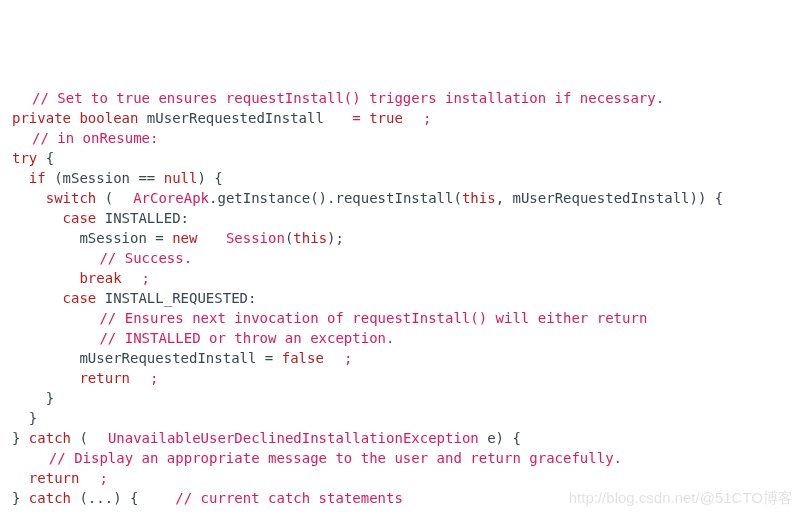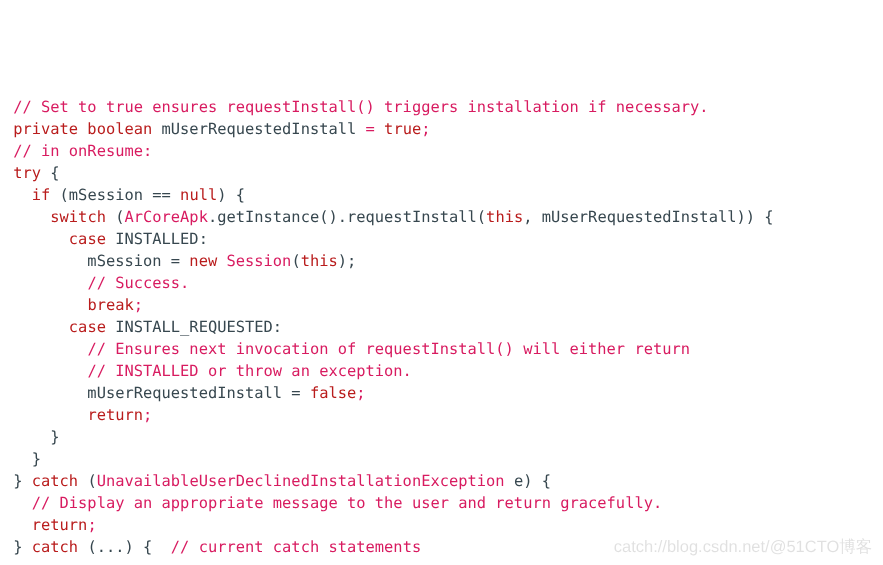--- a/index.html
+++ b/index.html
@@ -6,37 +6,37 @@
     margin: 0;
     padding: 8px 12px;
     font-family: "Roboto Mono", Consolas, Monaco, "Courier New", monospace;
     font-size: 14px;
     line-height: 20px;
     background: #fff;
     color: #37474f;
     white-space: pre;
   }
   .line { display: block; }
-  .c  { color: #d81b60; }      
+  .c  { color: #d81b60; margin-left: 20px; }      
   .kw { color: #b91c1c; }      
   .id { color: #37474f; }      
   .wm {
     position: fixed;
     right: 10px;
     bottom: 6px;
     color: rgba(0,0,0,0.12);
     font-family: Arial, sans-serif;
     font-size: 15px;
     user-select: none;
     pointer-events: none;
   }
 </style>
 </head>
 <body>
 
 
 
 <code><span class="line"><span class="c">// Set to true ensures requestInstall() triggers installation if necessary.</span></span><span class="line"><span class="kw">private boolean</span><span class="id"> mUserRequestedInstall </span><span class="c">=</span><span class="id"> </span><span class="kw">true</span><span class="c">;</span></span><span class="line"><span class="id"></span></span><span class="line"><span class="c">// in onResume:</span></span><span class="line"><span class="kw">try</span><span class="id"> {</span></span><span class="line"><span class="id">  </span><span class="kw">if</span><span class="id"> (mSession == </span><span class="kw">null</span><span class="id">) {</span></span><span class="line"><span class="id">    </span><span class="kw">switch</span><span class="id"> (</span><span class="c">ArCoreApk</span><span class="id">.</span><span class="id">getInstance</span><span class="id">().</span><span class="id">requestInstall</span><span class="id">(</span><span class="kw">this</span><span class="id">, mUserRequestedInstall)) {</span></span><span class="line"><span class="id">      </span><span class="kw">case</span><span class="id"> INSTALLED:</span></span><span class="line"><span class="id">        mSession = </span><span class="kw">new</span><span class="id"> </span><span class="c">Session</span><span class="id">(</span><span class="kw">this</span><span class="id">);</span></span><span class="line"><span class="id">        </span><span class="c">// Success.</span></span><span class="line"><span class="id">        </span><span class="kw">break</span><span class="c">;</span></span><span class="line"><span class="id">      </span><span class="kw">case</span><span class="id"> INSTALL_REQUESTED:</span></span><span class="line"><span class="id">        </span><span class="c">// Ensures next invocation of requestInstall() will either return</span></span><span class="line"><span class="id">        </span><span class="c">// INSTALLED or throw an exception.</span></span><span class="line"><span class="id">        mUserRequestedInstall = </span><span class="kw">false</span><span class="c">;</span></span><span class="line"><span class="id">        </span><span class="kw">return</span><span class="c">;</span></span><span class="line"><span class="id">    }</span></span><span class="line"><span class="id">  }</span></span><span class="line"><span class="id">} </span><span class="kw">catch</span><span class="id"> (</span><span class="c">UnavailableUserDeclinedInstallationException</span><span class="id"> e) {</span></span><span class="line"><span class="id">  </span><span class="c">// Display an appropriate message to the user and return gracefully.</span></span><span class="line"><span class="id">  </span><span class="kw">return</span><span class="c">;</span></span><span class="line"><span class="id">} </span><span class="kw">catch</span><span class="id"> (...) {  </span><span class="c">// current catch statements</span></span><span class="line"><span class="id">  ...</span></span></code>
 
-<div class="wm">catch://blog.csdn.net/@51CTO博客</div>
+<div class="wm">http://blog.csdn.net/@51CTO博客</div>
 
 
 
 
 </body></html>

